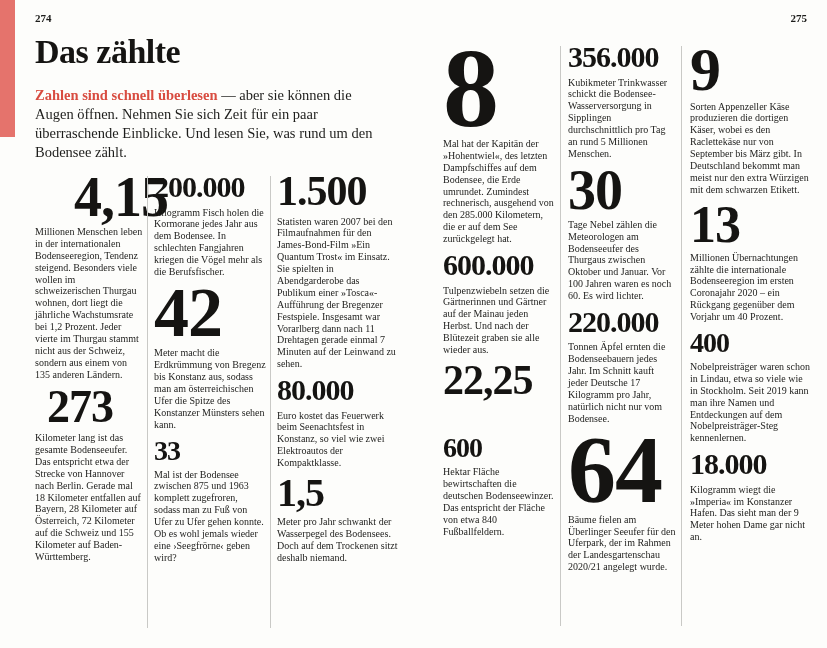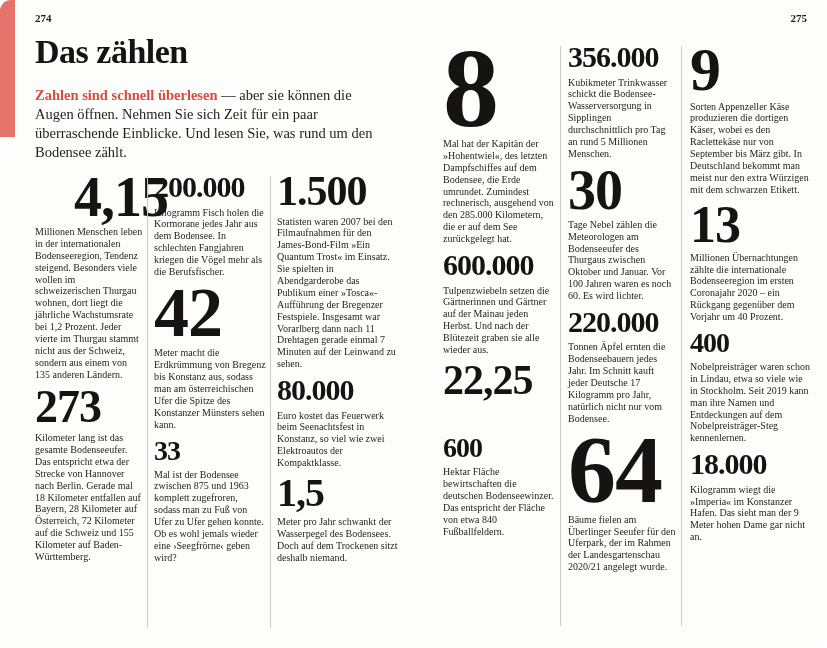--- a/index.html
+++ b/index.html
@@ -1,18 +1,18 @@
 <!DOCTYPE html>
 <html lang="de"><head>
 <meta charset="utf-8">
 <style>
   html,body{margin:0;padding:0;background:#ffffff;}
   .spread{
     position:relative;width:827px;height:648px;background:#fdfdfb;overflow:hidden;
-    font-family:"Liberation Serif",serif;color:#1d1d1b;border-radius:11px;
+    font-family:"Liberation Serif",serif;color:#1d1d1b;
     --accent-bar:#e5736c; --accent-text:#d84c40; --divider:#c9c9c6; --ink:#151412;
   }
   .accent-bar{position:absolute;left:0;top:0;width:15px;height:137px;background:var(--accent-bar);}
   .pagenum{position:absolute;top:12px;font-size:11px;font-weight:700;color:#1d1d1b;}
   .pagenum.left{left:35px;}
   .pagenum.right{right:20px;}
   .header{position:absolute;left:35px;top:33px;width:372px;}
   .title{margin:0;font-size:34px;font-weight:700;letter-spacing:-0.5px;color:var(--ink);}
   .intro{margin:15px 0 0;font-size:14.5px;line-height:1.3;width:356px;}
   .intro .hl{color:var(--accent-text);font-weight:700;}
@@ -37,32 +37,32 @@
 </style>
 </head>
 <body>
 
 <div class="spread" style="--accent-bar: #e5736c; --accent-text: #d84c40; --divider: #c9c9c6;">
   <div class="accent-bar"></div>
   <div class="pagenum left">274</div>
   <div class="pagenum right">275</div>
 
   <div class="header">
-    <h1 class="title">Das zählen</h1>
+    <h1 class="title">Das zählte</h1>
     <p class="intro"><span class="hl">Zahlen sind schnell überlesen</span><span> — aber sie können die Augen öffnen. Nehmen Sie sich Zeit für ein paar überraschende Einblicke. Und lesen Sie, was rund um den Bodensee zählt.</span></p>
   </div>
 
   <section class="stats" id="left-stats">
       <div class="col">
         <div class="stat">
           <div class="num" style="font-size: 56px; margin-left: 39px;">4,15</div>
           <p class="desc">Millionen Menschen leben in der internationalen Bodenseeregion, Tendenz steigend. Besonders viele wollen im schweizerischen Thurgau wohnen, dort liegt die jährliche Wachstumsrate bei 1,2 Prozent. Jeder vierte im Thurgau stammt nicht aus der Schweiz, sondern aus einem von 135 anderen Ländern.</p>
         </div>
         <div class="stat">
-          <div class="num" style="font-size: 46px;">273</div>
+          <div class="num" style="font-size: 46px; margin-left: 12px;">273</div>
           <p class="desc">Kilometer lang ist das gesamte Bodenseeufer. Das entspricht etwa der Strecke von Hannover nach Berlin. Gerade mal 18 Kilometer entfallen auf Bayern, 28 Kilometer auf Österreich, 72 Kilometer auf die Schweiz und 155 Kilometer auf Baden-Württemberg.</p>
         </div>
       </div>
       <div class="col">
         <div class="stat">
           <div class="num" style="font-size: 30px;">200.000</div>
           <p class="desc">Kilogramm Fisch holen die Kormorane jedes Jahr aus dem Bodensee. In schlechten Fangjahren kriegen die Vögel mehr als die Berufsfischer.</p>
         </div>
         <div class="stat">
           <div class="num" style="font-size: 70px;">42</div>

